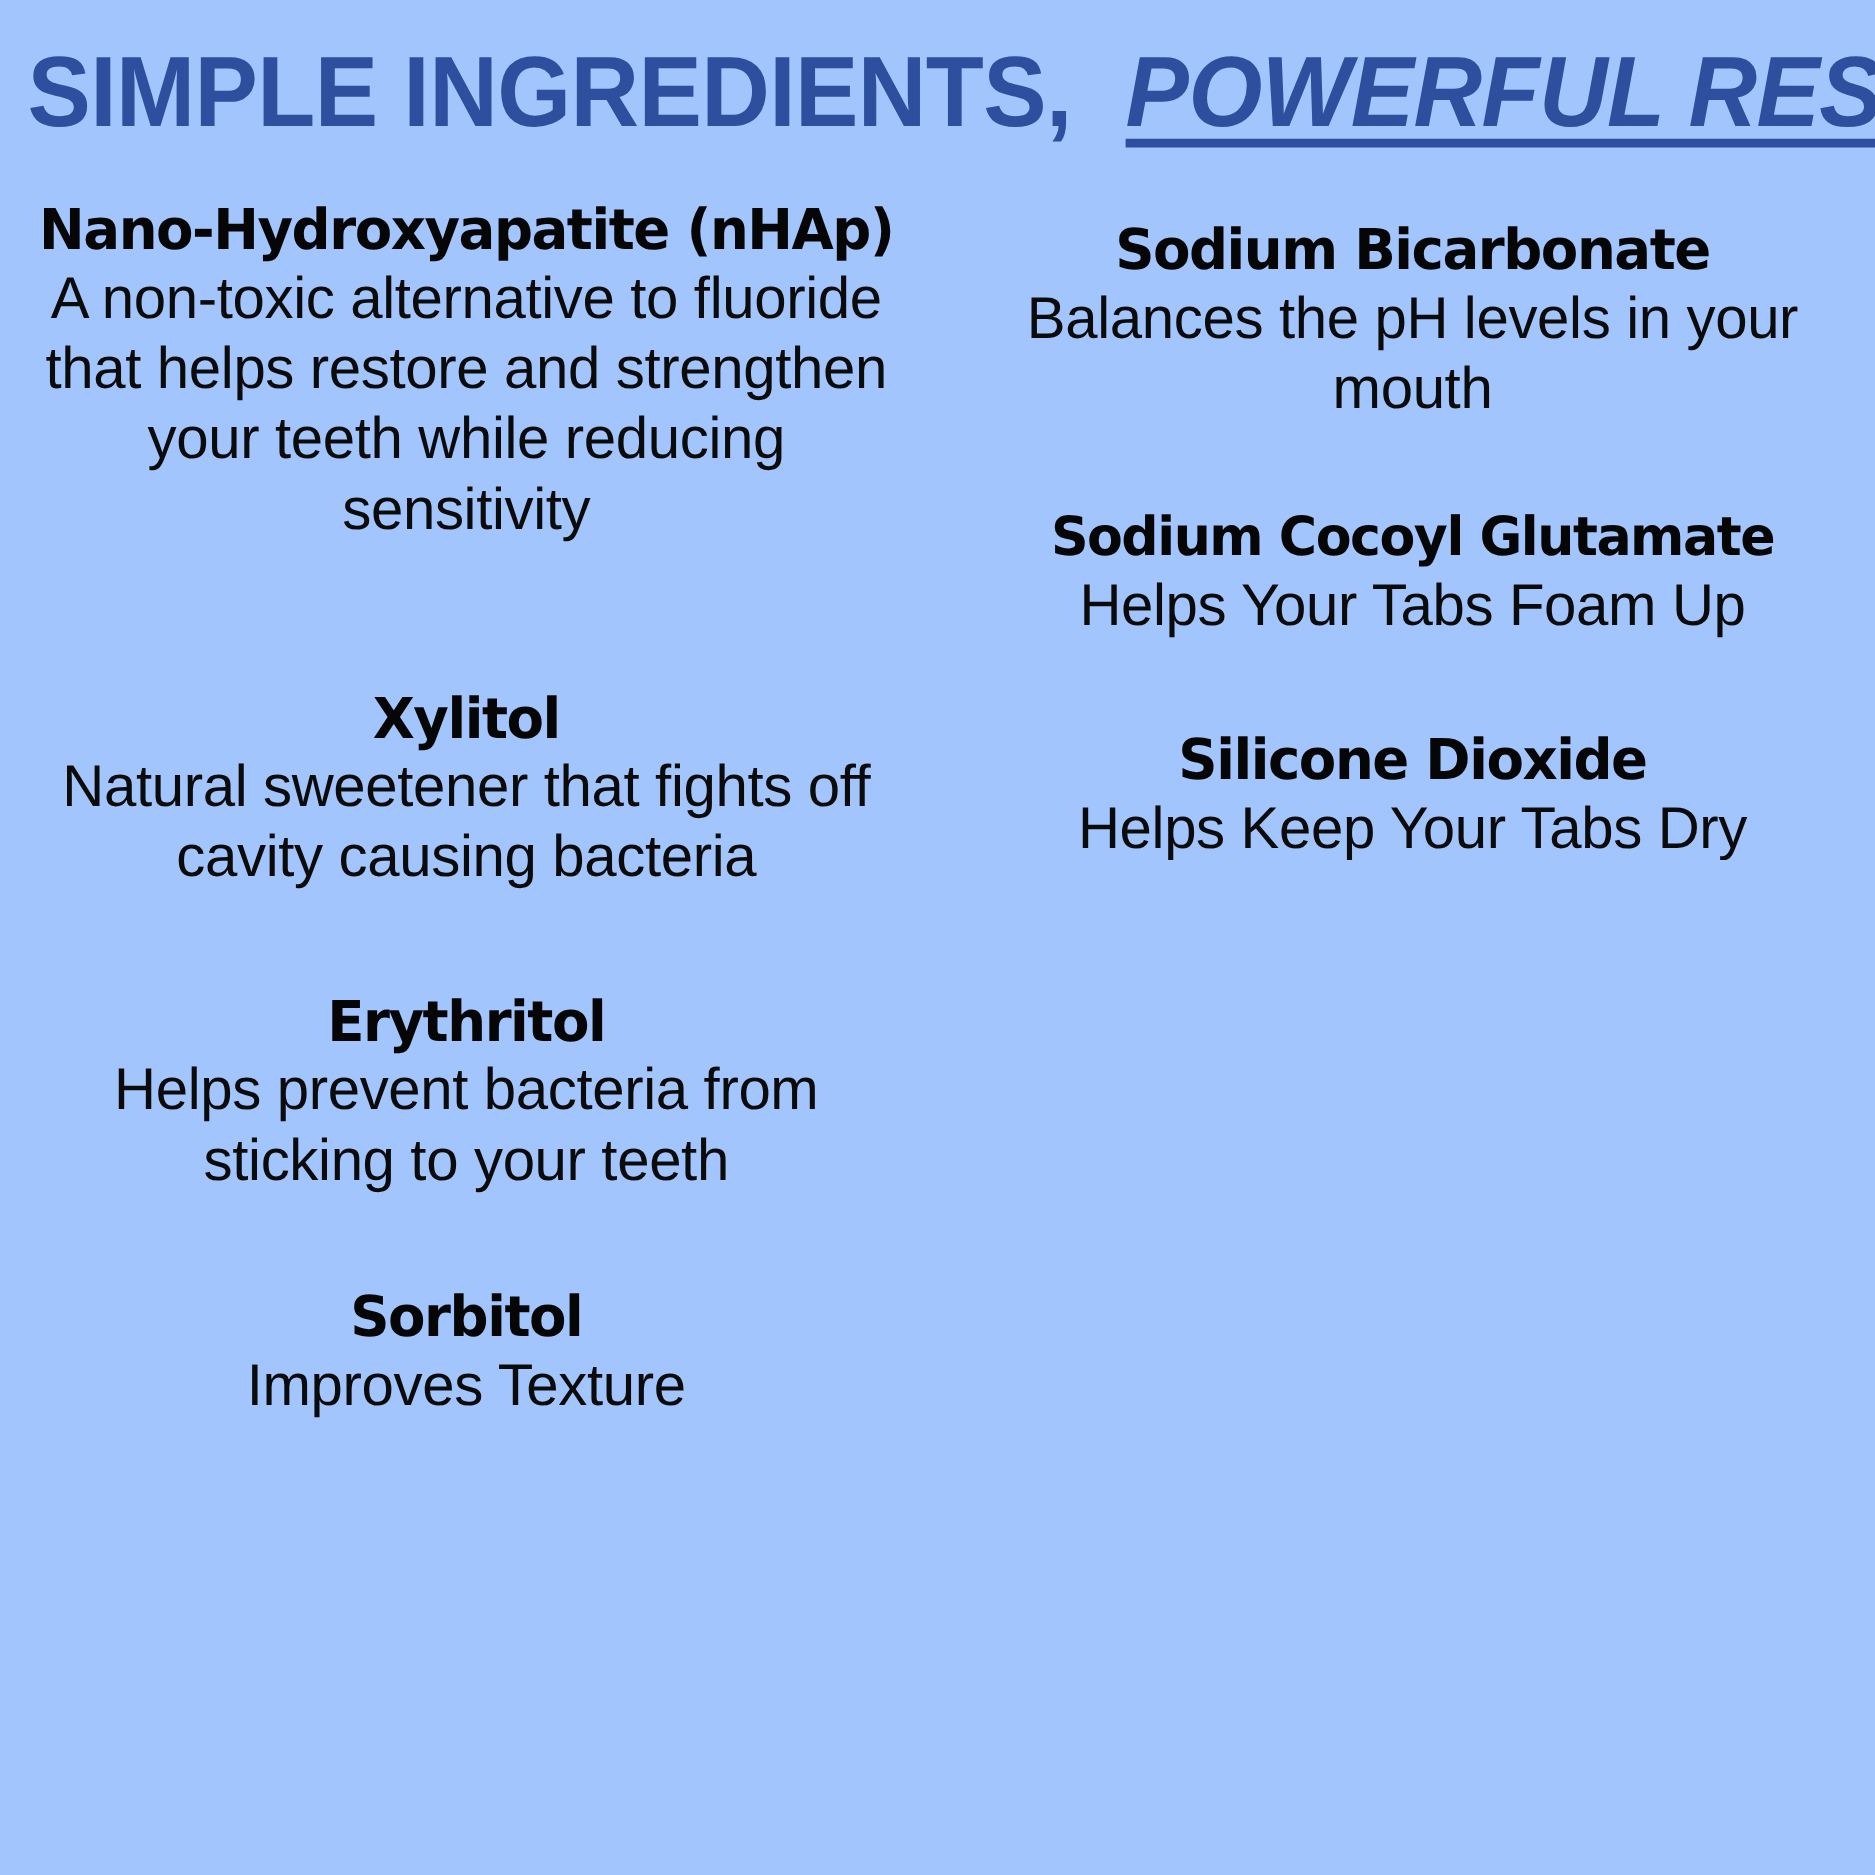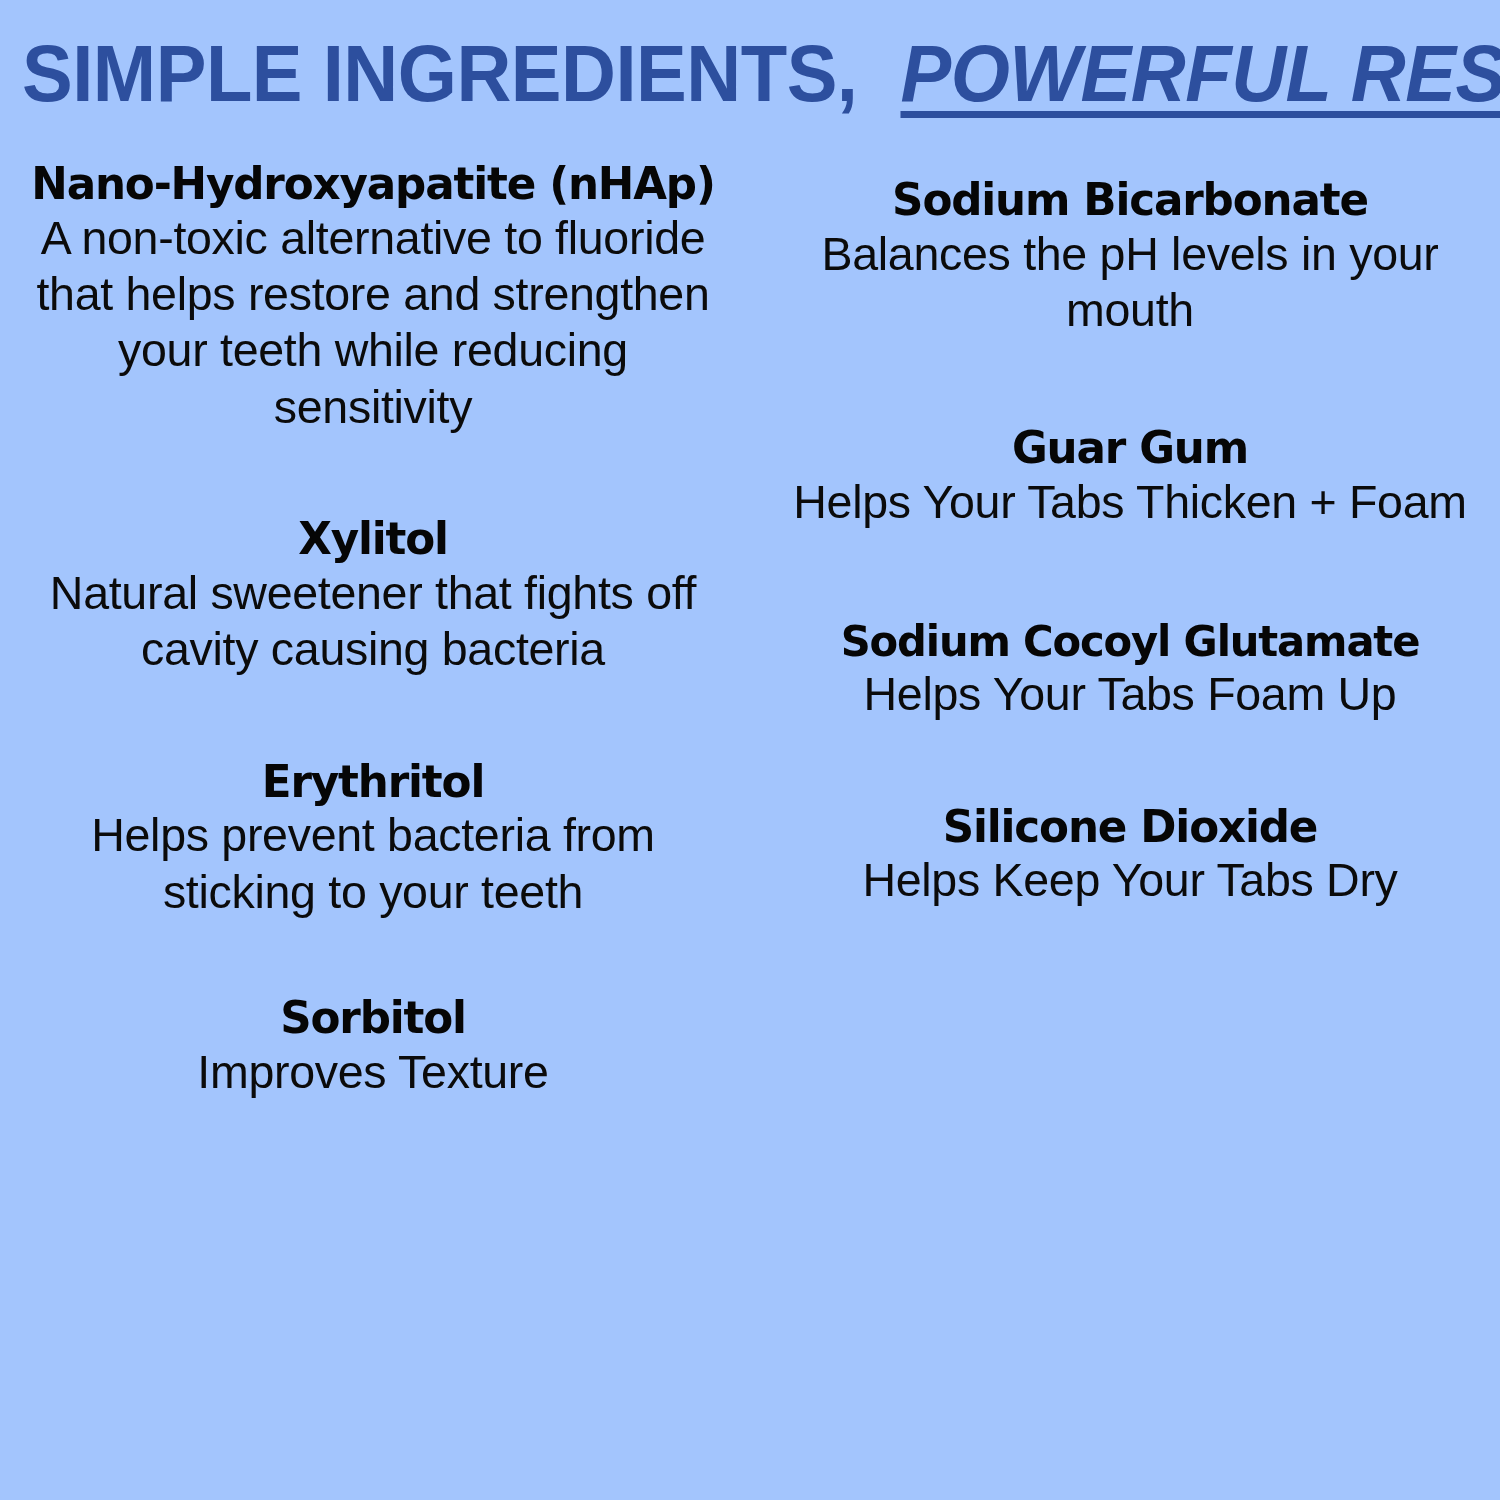--- a/index.html
+++ b/index.html
@@ -64,21 +64,21 @@
     flex-direction: row;
     align-items: flex-start;
   }
   .col {
     width: 750px;
     box-sizing: border-box;
     display: flex;
     flex-direction: column;
   }
   .col-left  { padding: 0 14px 0 10px; }
-  .col-right { padding: 0 12px 0 22px; gap: 16px; }
+  .col-right { padding: 0 12px 0 22px; }
 
   .ingredient {
     text-align: center;
     width: 100%;
   }
   .ing-name {
     font-family: "DejaVu Sans", sans-serif;
     font-weight: 700;
     font-size: 45px;
     line-height: 1.06;
@@ -96,21 +96,21 @@
     font-size: 47px;
     line-height: 1.2;
     letter-spacing: -0.3px;
     color: #0b0b0b;
     margin: 0;
     transform: scaleX(0.99);
   }
 
   
   .col-left  .ingredient:nth-child(1) { margin-top: 10px; }
-  .col-left  .ingredient:nth-child(2) { margin-top: 80px; }
+  .col-left  .ingredient:nth-child(2) { margin-top: 116px; }
   .col-left  .ingredient:nth-child(3) { margin-top: 80px; }
   .col-left  .ingredient:nth-child(4) { margin-top: 74px; }
   .col-left  .ingredient:nth-child(5) { margin-top: 72px; }
   .col-left  .ingredient:nth-child(6) { margin-top: 74px; }
 
   .col-right .ingredient:nth-child(1) { margin-top: 26px; }
   .col-right .ingredient:nth-child(2) { margin-top: 70px; }
   .col-right .ingredient:nth-child(3) { margin-top: 72px; }
   .col-right .ingredient:nth-child(4) { margin-top: 64px; }
   .col-right .ingredient:nth-child(5) { margin-top: 60px; text-decoration: underline; }
@@ -154,24 +154,20 @@
     </div>
 
     <div class="col col-right">
 
       <div class="ingredient">
         <div class="ing-name">Sodium Bicarbonate</div>
         <div class="ing-desc">Balances the pH levels in your mouth</div>
       </div>
 
 
-      <div class="ingredient">
-        <div class="ing-name">Guar Gum</div>
-        <div class="ing-desc">Helps Your Tabs Thicken + Foam</div>
-      </div>
 
       <div class="ingredient">
         <div class="ing-name small">Sodium Cocoyl Glutamate</div>
         <div class="ing-desc">Helps Your Tabs Foam Up</div>
       </div>
 
       <div class="ingredient">
         <div class="ing-name">Silicone Dioxide</div>
         <div class="ing-desc">Helps Keep Your Tabs Dry</div>
       </div>

